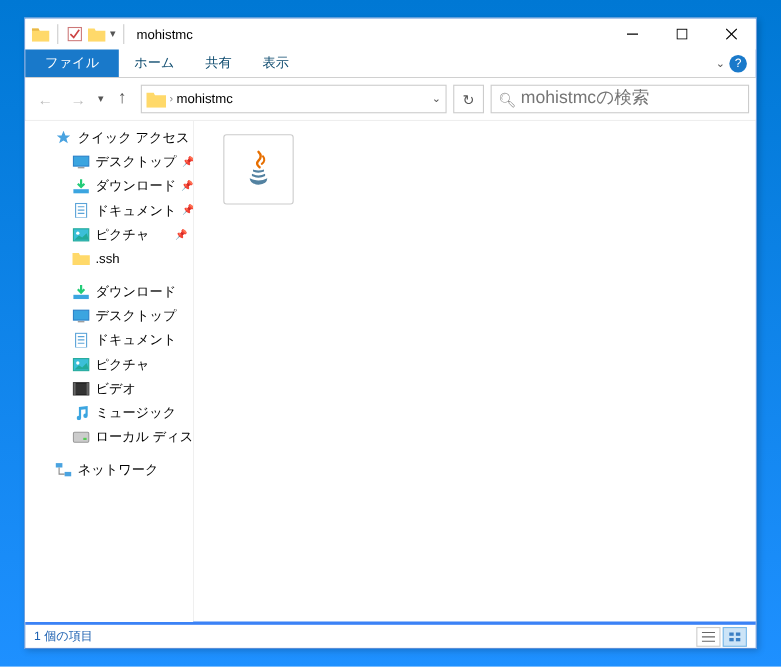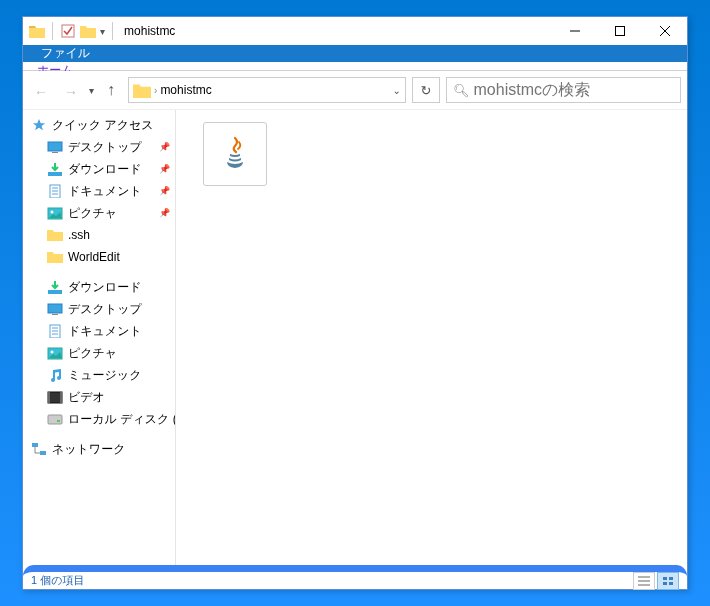--- a/index.html
+++ b/index.html
@@ -6,55 +6,55 @@
   body { background: linear-gradient(180deg, #0078d4 0%, #1e90ff 100%); width: 710px; height: 606px; overflow: hidden; position: relative; }
   .window { position: absolute; left: 22px; top: 16px; width: 666px; height: 574px; background: #fff; border: 1px solid #5a8fd8; box-shadow: 2px 2px 6px rgba(0,0,0,0.2); display: flex; flex-direction: column; }
   .titlebar { height: 28px; display: flex; align-items: center; background: #fff; }
   .tb-icons { display: flex; align-items: center; padding-left: 6px; gap: 4px; }
   .tb-foldericon { width: 16px; height: 14px; }
   .tb-sep { width: 1px; height: 18px; background: #ccc; margin: 0 3px; }
   .qat-icon { width: 16px; height: 16px; display: inline-flex; align-items: center; justify-content: center; }
   .tb-title { margin-left: 8px; font-size: 12px; color: #000; }
   .tb-controls { margin-left: auto; display: flex; }
   .tb-btn { width: 45px; height: 28px; display: flex; align-items: center; justify-content: center; font-size: 11px; }
-  .ribbon-tabs { height: 26px; display: flex; align-items: stretch; border-bottom: 1px solid #d0d0d0; flex-direction: column; }
-  .rtab { padding: 0 14px; font-size: 12px; display: flex; align-items: center; color: #6d28d9; }
+  .ribbon-tabs { height: 26px; display: flex; align-items: stretch; border-bottom: 1px solid #d0d0d0; }
+  .rtab { padding: 0 14px; font-size: 12px; display: flex; align-items: center; color: #0c4a6e; }
   .rtab.file { background: #1979ca; color: #fff; padding: 0 18px; }
   .ribbon-right { margin-left: auto; display: flex; align-items: center; gap: 4px; padding-right: 8px; }
   .help-circle { width: 16px; height: 16px; border-radius: 50%; background: #1979ca; color: #fff; font-size: 11px; display: flex; align-items: center; justify-content: center; }
   .chev { font-size: 10px; color: #555; }
   .navbar { height: 38px; display: flex; align-items: center; padding: 4px 6px; gap: 6px; background: #fff; }
   .nav-arrow { width: 24px; height: 24px; display: flex; align-items: center; justify-content: center; color: #bbb; font-size: 14px; }
   .nav-up { width: 22px; height: 22px; display: flex; align-items: center; justify-content: center; color: #555; }
   .addrbox { flex: 1; height: 26px; border: 1px solid #ccc; display: flex; align-items: center; padding: 0 4px; }
   .addr-foldericon { width: 18px; height: 16px; }
   .addr-sep { color: #888; font-size: 10px; margin: 0 3px; }
   .addr-seg { font-size: 12px; color: #000; }
   .addr-right { margin-left: auto; display: flex; align-items: center; gap: 4px; }
   .refresh { width: 28px; height: 26px; border: 1px solid #ccc; display: flex; align-items: center; justify-content: center; font-size: 13px; color: #555; }
   .searchbox { width: 235px; height: 26px; border: 1px solid #ccc; display: flex; align-items: center; padding: 0 6px; }
   .searchbox input { border: none; outline: none; font-size: 16px; flex: 1; color: #888; background: transparent; }
   .search-icon { color: #888; font-size: 13px; margin-right: 4px; }
   .body { flex: 1; display: flex; overflow: hidden; border-top: 1px solid #eee; }
-  .navpane { width: 153px; background: #fff; border-right: 1px solid #e5e5e5; overflow-y: auto; font-size: 12px; position: relative; }
+  .navpane { width: 153px; background: #fff; border-right: 1px solid #e5e5e5; overflow-y: auto; font-size: 12px; position: relative; padding-left: 19px; }
   .navpane::-webkit-scrollbar { width: 16px; }
   .navpane::-webkit-scrollbar-track { background: #f0f0f0; }
   .navpane::-webkit-scrollbar-thumb { background: #c0c0c0; }
   .navpane::-webkit-scrollbar-button { background: #f0f0f0; height: 16px; }
   .nav-group { padding: 4px 0; }
   .nav-item { display: flex; align-items: center; height: 22px; padding-left: 8px; gap: 5px; white-space: nowrap; }
   .nav-item.child { padding-left: 24px; }
   .nav-icon { width: 16px; height: 14px; flex-shrink: 0; }
   .nav-label { color: #000; font-size: 12px; }
   .pin { color: #999; font-size: 9px; margin-left: auto; margin-right: 4px; }
   .content { flex: 1; background: #fff; padding: 12px; display: flex; align-items: flex-start; gap: 10px; }
   .file-item { width: 94px; text-align: center; }
   .file-thumb { width: 64px; height: 64px; border: 1px solid #ccc; border-radius: 3px; margin: 0 auto 4px; display: flex; align-items: center; justify-content: center; background: #fff; }
   .file-label { font-size: 11px; color: #000; word-wrap: break-word; line-height: 1.2; }
-  .statusbar { height: 24px; border-top: 7px solid #3b82f6; display: flex; align-items: center; padding: 0 8px; font-size: 11px; color: #1a5fb0; border-radius: 11px; }
+  .statusbar { height: 24px; border-top: 3px solid #3b82f6; display: flex; align-items: center; padding: 0 8px; font-size: 11px; color: #1a5fb0; }
   .view-toggles { margin-left: auto; display: flex; gap: 2px; }
   .view-btn { width: 22px; height: 18px; border: 1px solid #ccc; display: flex; align-items: center; justify-content: center; font-size: 10px; }
   .view-btn.active { background: #cce4f7; border-color: #7ab8e8; }
   svg { display: block; }
 </style>
 </head>
 <body>
 
 <div class="window">
 
@@ -180,26 +180,20 @@
               </svg>
               <span class="nav-label">ピクチャ</span>
               <span class="pin">📌</span>
             </div>
             <div class="nav-item child">
               <svg class="nav-icon" viewBox="0 0 16 14">
                 <path d="M0 2 L6 2 L7 4 L16 4 L16 13 L0 13 Z" fill="#ffd96a"></path>
               </svg>
               <span class="nav-label">.ssh</span>
             </div>
-            <div class="nav-item child">
-              <svg class="nav-icon" viewBox="0 0 16 14">
-                <path d="M0 2 L6 2 L7 4 L16 4 L16 13 L0 13 Z" fill="#ffd96a"></path>
-              </svg>
-              <span class="nav-label">WorldEdit</span>
-            </div>
           </div>
       </div>
 
 
       <div class="nav-group">
         <div id="pc-items">
             <div class="nav-item child">
               <svg class="nav-icon" viewBox="0 0 16 14">
                 <rect x="1" y="10" width="14" height="4" fill="#3ba5e0"></rect>
                 <path d="M8 1 L8 8 M5 5 L8 8 L11 5" stroke="#2c7" stroke-width="2" fill="none"></path>
@@ -225,31 +219,31 @@
             <div class="nav-item child">
               <svg class="nav-icon" viewBox="0 0 16 14">
                 <rect x="1" y="2" width="14" height="11" fill="#3bbfd8" stroke="#2a9"></rect>
                 <circle cx="5" cy="6" r="1.5" fill="#fff"></circle>
                 <path d="M2 12 L6 8 L9 10 L13 6 L15 12 Z" fill="#2a9"></path>
               </svg>
               <span class="nav-label">ピクチャ</span>
             </div>
             <div class="nav-item child">
               <svg class="nav-icon" viewBox="0 0 16 14">
-                <path d="M6 2 L14 1 L14 10 Q14 12 12 12 Q10 12 10 10 Q10 8 12 8 L12 4 L8 4.5 L8 12 Q8 14 6 14 Q4 14 4 12 Q4 10 6 10 Z" fill="#3ba5e0"></path>
-              </svg>
-              <span class="nav-label">ミュージック</span>
-            </div>
-            <div class="nav-item child">
-              <svg class="nav-icon" viewBox="0 0 16 14">
                 <rect x="1" y="2" width="14" height="11" fill="#333" stroke="#111"></rect>
                 <rect x="1" y="2" width="2" height="11" fill="#666"></rect>
                 <rect x="13" y="2" width="2" height="11" fill="#666"></rect>
               </svg>
               <span class="nav-label">ビデオ</span>
+            </div>
+            <div class="nav-item child">
+              <svg class="nav-icon" viewBox="0 0 16 14">
+                <path d="M6 2 L14 1 L14 10 Q14 12 12 12 Q10 12 10 10 Q10 8 12 8 L12 4 L8 4.5 L8 12 Q8 14 6 14 Q4 14 4 12 Q4 10 6 10 Z" fill="#3ba5e0"></path>
+              </svg>
+              <span class="nav-label">ミュージック</span>
             </div>
             <div class="nav-item child">
               <svg class="nav-icon" viewBox="0 0 16 14">
                 <rect x="1" y="3" width="14" height="9" rx="1" fill="#ccc" stroke="#999"></rect>
                 <rect x="10" y="8" width="3" height="2" fill="#5c5"></rect>
               </svg>
               <span class="nav-label">ローカル ディスク (C</span>
             </div>
           </div>
       </div>

